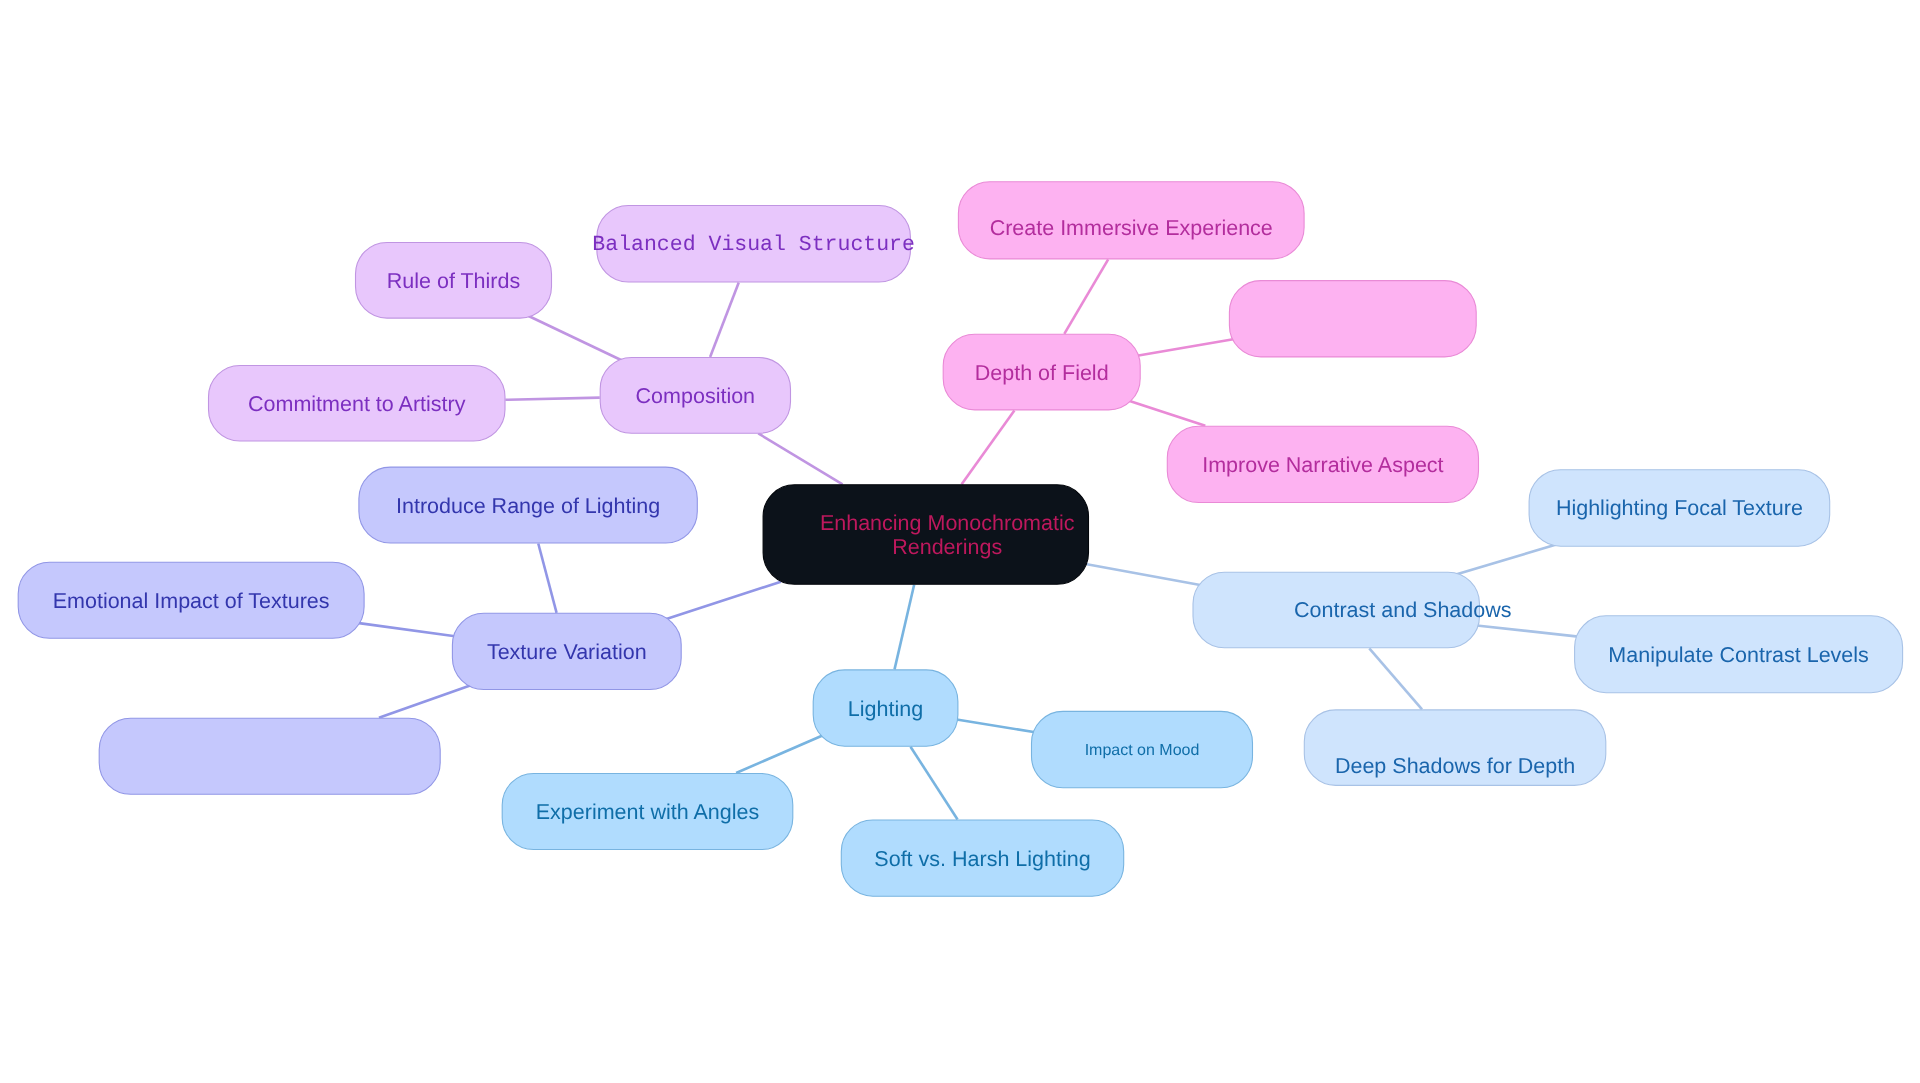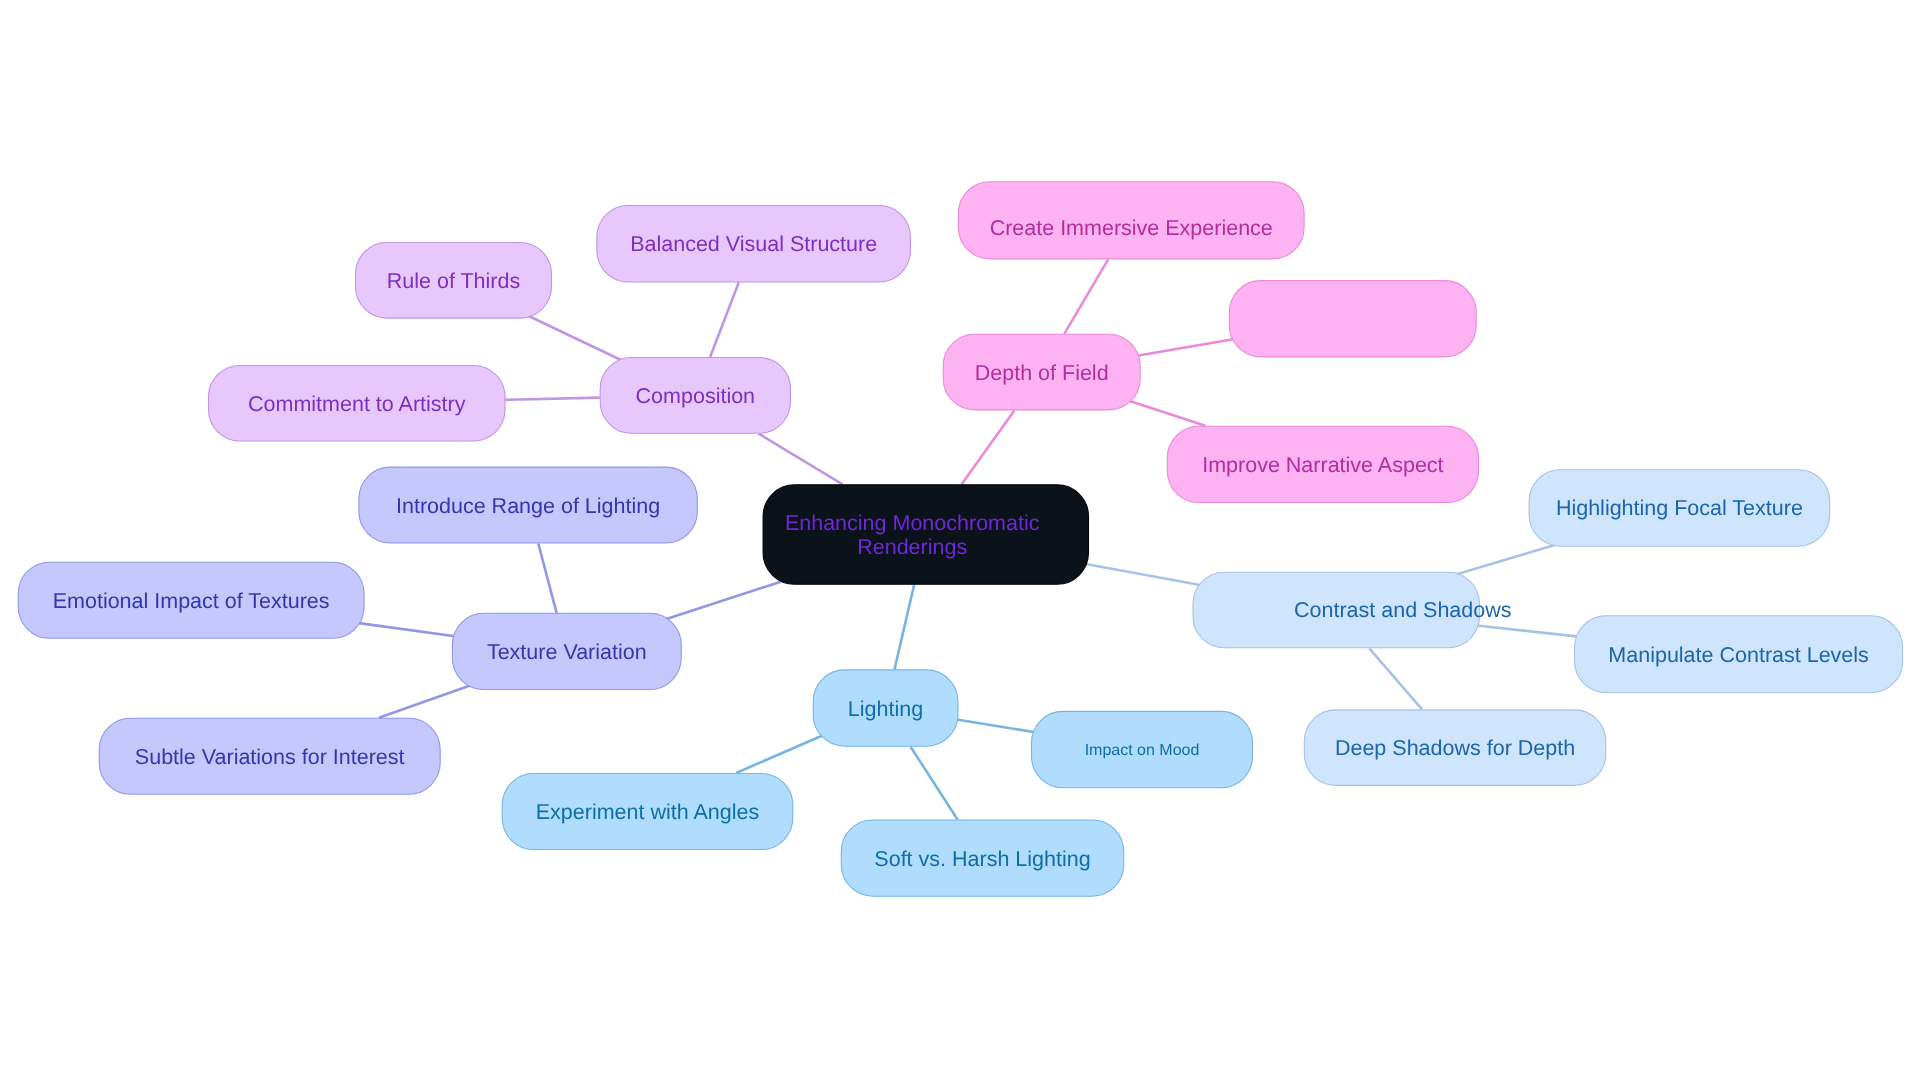--- a/index.html
+++ b/index.html
@@ -54,34 +54,33 @@
       <rect x="99.2" y="718.2" width="341" height="76.1" rx="31.5" fill="#c5c8fd" stroke="#9196e6" stroke-width="1.1"></rect>
       <rect x="813.2" y="669.9" width="144.7" height="76.3" rx="31.5" fill="#b0dcfe" stroke="#78b4e0" stroke-width="1.1"></rect>
       <rect x="502.2" y="773.5" width="290.6" height="76" rx="31.5" fill="#b0dcfe" stroke="#78b4e0" stroke-width="1.1"></rect>
       <rect x="841.3" y="820" width="282.4" height="76.2" rx="31.5" fill="#b0dcfe" stroke="#78b4e0" stroke-width="1.1"></rect>
       <rect x="1031.5" y="711.4" width="221" height="76.4" rx="31.5" fill="#b0dcfe" stroke="#78b4e0" stroke-width="1.1"></rect>
       <rect x="1193" y="572.2" width="286.5" height="75.6" rx="31.5" fill="#cfe4fd" stroke="#a8c2e6" stroke-width="1.1"></rect>
       <rect x="1529.1" y="469.7" width="300.6" height="76.5" rx="31.5" fill="#cfe4fd" stroke="#a8c2e6" stroke-width="1.1"></rect>
       <rect x="1574.6" y="615.8" width="328" height="76.9" rx="31.5" fill="#cfe4fd" stroke="#a8c2e6" stroke-width="1.1"></rect>
       <rect x="1304.3" y="709.9" width="301.5" height="75.5" rx="31.5" fill="#cfe4fd" stroke="#a8c2e6" stroke-width="1.1"></rect>
     </svg>
-<div class="node" style="left: 749px; top: 484.3px; width: 326.4px; height: 100.5px; font-size: 21.5px; color: #6d28d9; line-height: 23.8px; align-items: center;"><span class="node-label" style="top: 1.6px;">Enhancing Monochromatic
+<div class="node" style="left: 784px; top: 484.3px; width: 326.4px; height: 100.5px; font-size: 21.5px; color: #be185d; line-height: 23.8px; align-items: center;"><span class="node-label" style="top: 1.6px;">Enhancing Monochromatic
 Renderings</span></div>
     <div class="node" style="left: 599.7px; top: 357px; width: 191.3px; height: 76.8px; font-size: 21.5px; color: rgb(124, 47, 192);"><span class="node-label" style="top: 1px;">Composition</span></div>
     <div class="node" style="left: 355px; top: 242px; width: 197px; height: 76.6px; font-size: 21.5px; color: rgb(124, 47, 192);"><span class="node-label" style="top: 1px;">Rule of Thirds</span></div>
-    <div class="node" style="left: 596.4px; top: 205px; width: 314.5px; height: 77.5px; font-size: 21.5px; color: rgb(124, 47, 192);"><span class="node-label" style="top: 1px;">Balanced Visual Structure</span></div>
+    <div class="node" style="left: 596.4px; top: 205px; width: 314.5px; height: 77.5px; font-size: 21.5px; color: rgb(124, 47, 192); font-family: Liberation Mono, monospace;"><span class="node-label" style="top: 1px;">Balanced Visual Structure</span></div>
     <div class="node" style="left: 208px; top: 365px; width: 297.5px; height: 76.5px; font-size: 21.5px; color: rgb(124, 47, 192); align-items: center;"><span class="node-label" style="top: 1px;">Commitment to Artistry</span></div>
     <div class="node" style="left: 942.7px; top: 333.8px; width: 198px; height: 76.6px; font-size: 21.5px; color: rgb(179, 45, 157);"><span class="node-label" style="top: 1px;">Depth of Field</span></div>
     <div class="node" style="left: 957.9px; top: 181.2px; width: 346.7px; height: 93px; font-size: 21.5px; color: rgb(179, 45, 157);"><span class="node-label" style="top: 1px;">Create Immersive Experience</span></div>
     <div class="node" style="left: 1166.8px; top: 425.8px; width: 312.2px; height: 77.2px; font-size: 21.5px; color: rgb(179, 45, 157);"><span class="node-label" style="top: 1px;">Improve Narrative Aspect</span></div>
     <div class="node" style="left: 451.9px; top: 612.8px; width: 229.8px; height: 77.2px; font-size: 21.5px; color: rgb(51, 54, 173);"><span class="node-label" style="top: 1px;">Texture Variation</span></div>
     <div class="node" style="left: 358.4px; top: 466.6px; width: 339.4px; height: 76.9px; font-size: 21.5px; color: rgb(51, 54, 173);"><span class="node-label" style="top: 1px;">Introduce Range of Lighting</span></div>
     <div class="node" style="left: 17.7px; top: 561.7px; width: 346.9px; height: 77.1px; font-size: 21.5px; color: rgb(51, 54, 173);"><span class="node-label" style="top: 1px;">Emotional Impact of Textures</span></div>
-    <div class="node" style="left: 98.7px; top: 717.7px; width: 342px; height: 77.1px; font-size: 21.5px; color: rgb(51, 54, 173);"><span class="node-label" style="top: 1px;">Subtle Variations for Interest</span></div>
     <div class="node" style="left: 812.7px; top: 669.4px; width: 145.7px; height: 77.3px; font-size: 21.5px; color: rgb(15, 110, 168);"><span class="node-label" style="top: 1px;">Lighting</span></div>
     <div class="node" style="left: 501.7px; top: 773px; width: 291.6px; height: 77px; font-size: 21.5px; color: rgb(15, 110, 168);"><span class="node-label" style="top: 1px;">Experiment with Angles</span></div>
     <div class="node" style="left: 840.8px; top: 819.5px; width: 283.4px; height: 77.2px; font-size: 21.5px; color: rgb(15, 110, 168);"><span class="node-label" style="top: 1px;">Soft vs. Harsh Lighting</span></div>
     <div class="node" style="left: 1031px; top: 710.9px; width: 222px; height: 77.4px; font-size: 16px; color: rgb(15, 110, 168);"><span class="node-label" style="top: 1px;">Impact on Mood</span></div>
     <div class="node" style="left: 1259px; top: 571.7px; width: 287.5px; height: 76.6px; font-size: 21.5px; color: rgb(26, 101, 172);"><span class="node-label" style="top: 1px;">Contrast and Shadows</span></div>
     <div class="node" style="left: 1528.6px; top: 469.2px; width: 301.6px; height: 77.5px; font-size: 21.5px; color: rgb(26, 101, 172);"><span class="node-label" style="top: 1px;">Highlighting Focal Texture</span></div>
     <div class="node" style="left: 1574.1px; top: 615.3px; width: 329px; height: 77.9px; font-size: 21.5px; color: rgb(26, 101, 172);"><span class="node-label" style="top: 1px;">Manipulate Contrast Levels</span></div>
-    <div class="node" style="left: 1303.8px; top: 709.4px; width: 302.5px; height: 76.5px; font-size: 21.5px; color: rgb(26, 101, 172);"><span class="node-label" style="top: 1px;">Deep Shadows for Depth</span></div>
+    <div class="node" style="left: 1303.8px; top: 709.4px; width: 302.5px; height: 76.5px; font-size: 21.5px; color: rgb(26, 101, 172);"><span class="node-label" style="top: 19px;">Deep Shadows for Depth</span></div>
   </div>
 
 </body></html>

